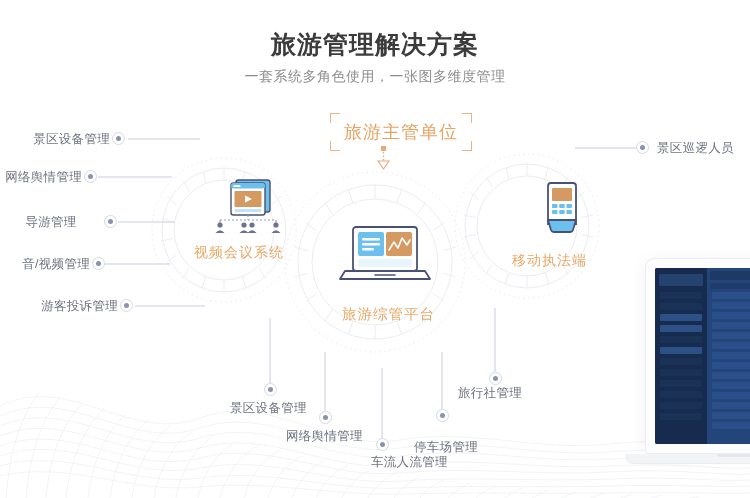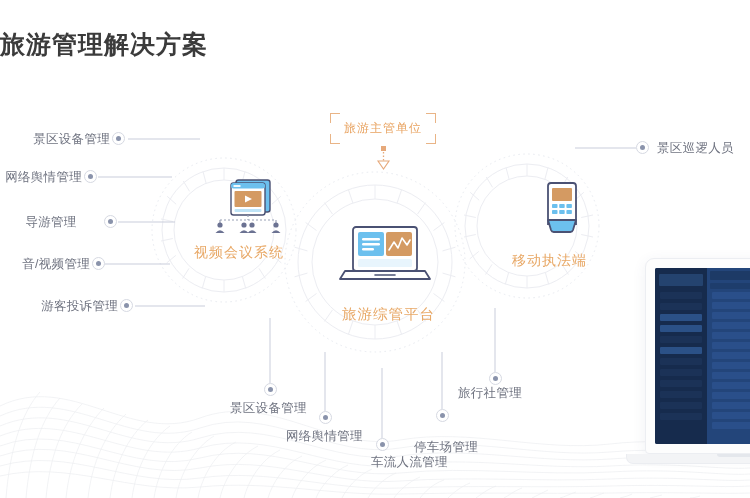--- a/index.html
+++ b/index.html
@@ -8,32 +8,32 @@
     background:#ffffff;
     font-family:"Liberation Sans","DejaVu Sans",sans-serif;
   }
   .stage{position:absolute;inset:0;width:750px;height:498px;overflow:hidden;}
 
   
   .mesh{position:absolute;left:0;bottom:0;width:750px;height:150px;z-index:0;}
 
   
   .title{
-    position:absolute;top:28px;left:0;width:750px;
+    position:absolute;top:28px;left:0;width:750px;text-align:center;
     font-size:25px;font-weight:bold;color:#3b3b3b;letter-spacing:1px;z-index:6;
   }
   .subtitle{
     position:absolute;top:68px;left:0;width:750px;text-align:center;
     font-size:14px;color:#8e8e8e;letter-spacing:.5px;z-index:6;
   }
 
   
   .badge-wrap{position:absolute;left:330px;top:113px;z-index:7;}
   .badge{
-    position:relative;padding:7px 14px;font-size:12px;color:#e8a361;
+    position:relative;padding:7px 14px;font-size:18px;color:#e8a361;
     letter-spacing:1px;white-space:nowrap;
   }
   .badge .cr{position:absolute;width:9px;height:9px;}
   .badge .tl{left:0;top:0;border-left:1px solid #e9b486;border-top:1px solid #e9b486;}
   .badge .tr{right:0;top:0;border-right:1px solid #e9b486;border-top:1px solid #e9b486;}
   .badge .bl{left:0;bottom:0;border-left:1px solid #e9b486;border-bottom:1px solid #e9b486;}
   .badge .br{right:0;bottom:0;border-right:1px solid #e9b486;border-bottom:1px solid #e9b486;}
   .badge-arrow{position:absolute;left:375px;top:146px;z-index:7;}
 
   
@@ -122,20 +122,21 @@
       <path d="M532,150 C536,148 542,145 548,142"></path>
       <path d="M560,150 C564,149 570,146 576,144"></path>
       <path d="M590,150 C594,149 598,147 604,145"></path>
       <path d="M620,150 C624,149 628,148 632,146"></path>
       <path d="M650,150 C654,149 658,148 662,147"></path>
       <path d="M690,150 C694,150 696,149 700,148"></path>
     </g>
   </svg>
 
   <div class="title">旅游管理解决方案</div>
+  <div class="subtitle">一套系统多角色使用，一张图多维度管理</div>
 
   <div class="badge-wrap">
     <div class="badge">
       <span class="cr tl"></span>
       <span class="cr tr"></span>
       <span class="cr bl"></span>
       <span class="cr br"></span>
       <span>旅游主管单位</span>
     </div>
   </div>

